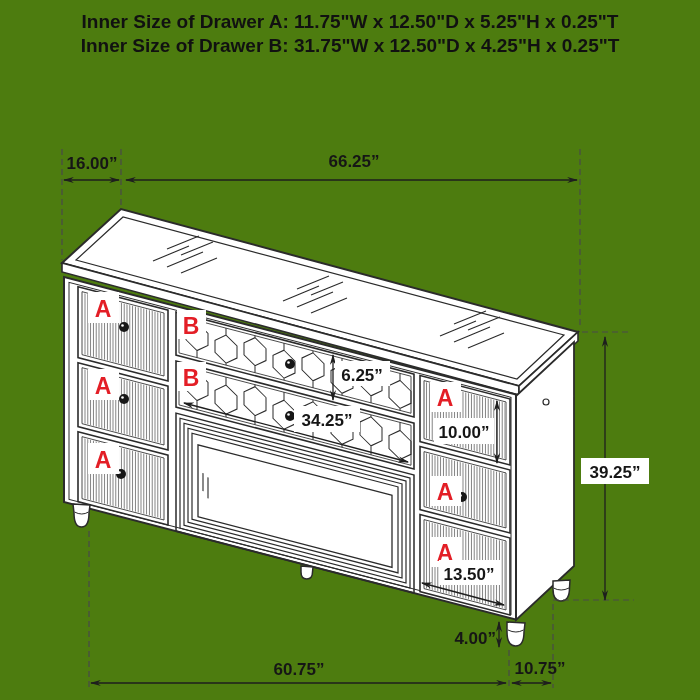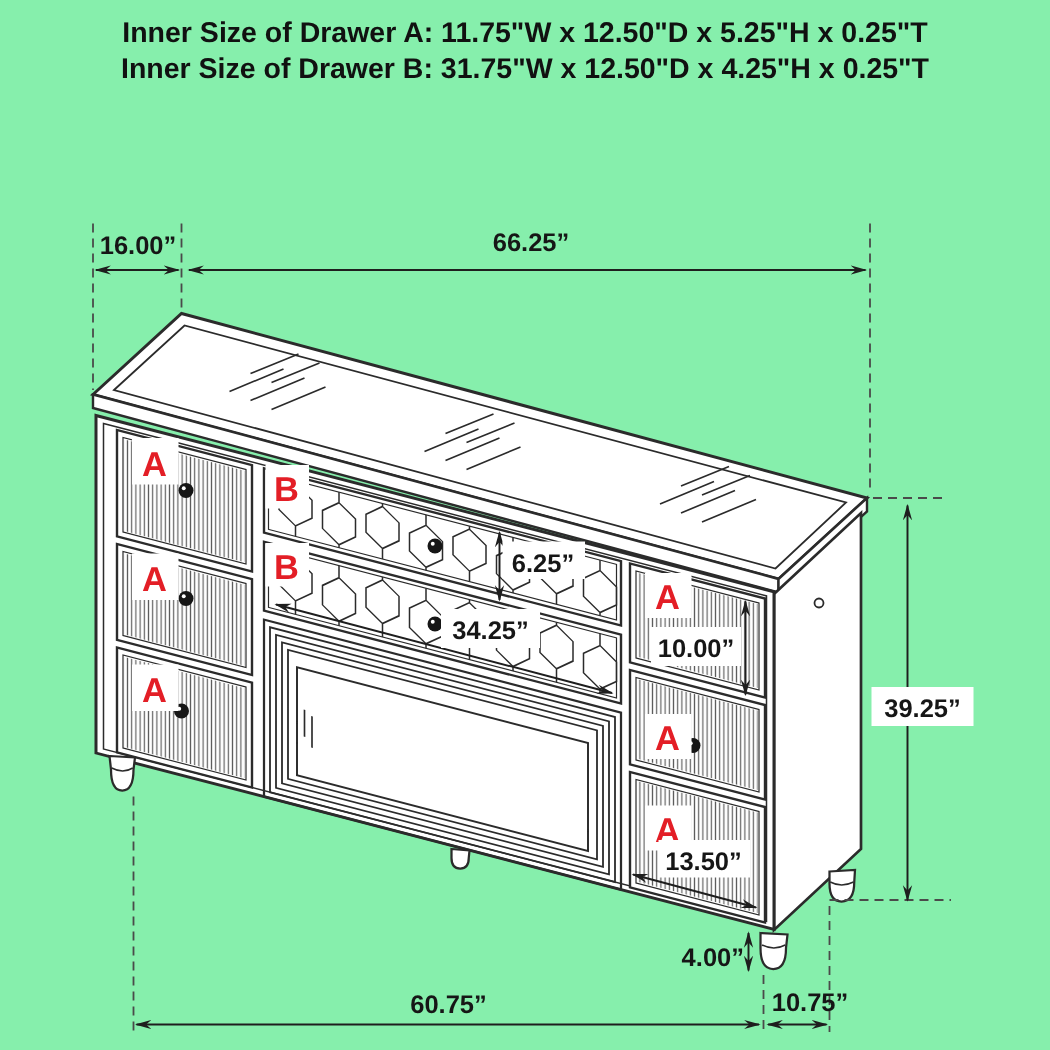--- a/index.html
+++ b/index.html
@@ -1,16 +1,16 @@
 <!DOCTYPE html>
 <html><head>
 <meta charset="utf-8">
 <style>
   html,body{margin:0;padding:0;background:#fff;}
-  .page{position:relative;width:700px;height:700px;background:#86efac;overflow:hidden;
+  .page{position:relative;width:700px;height:700px;background:#4d7c0f;overflow:hidden;
         font-family:"Liberation Sans",sans-serif;}
   svg{position:absolute;left:0;top:0;}
   text{font-family:"Liberation Sans","DejaVu Sans",sans-serif;}
   .ttl{font-size:19px;font-weight:bold;fill:#111;}
   .dim{font-size:17px;font-weight:bold;fill:#161616;}
   .red{font-size:23px;font-weight:bold;fill:#e31e26;}
   .ln{stroke:#2b2b2b;fill:none;}
   .lnf{stroke:#2b2b2b;fill:#ffffff;}
   .dash{stroke:#4a4a4a;stroke-width:1.2;fill:none;stroke-dasharray:6 4;}
   .arr{stroke:#1e1e1e;stroke-width:1.3;fill:none;}

